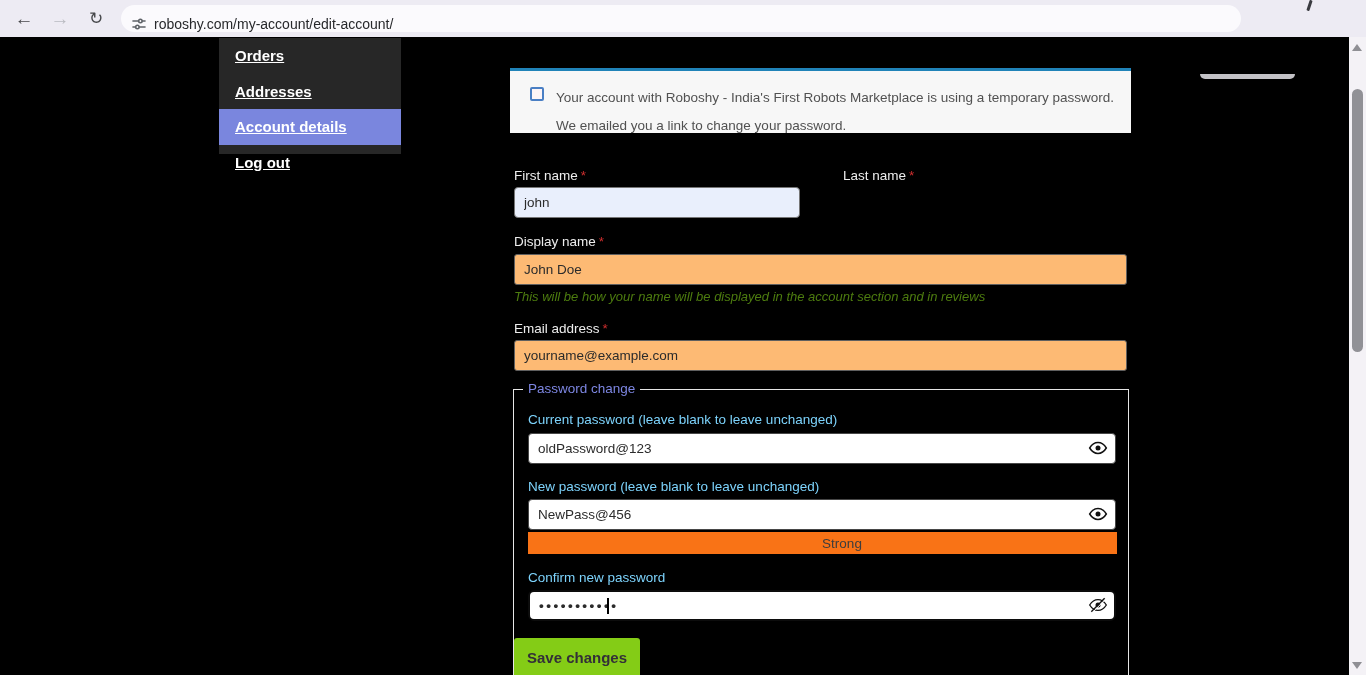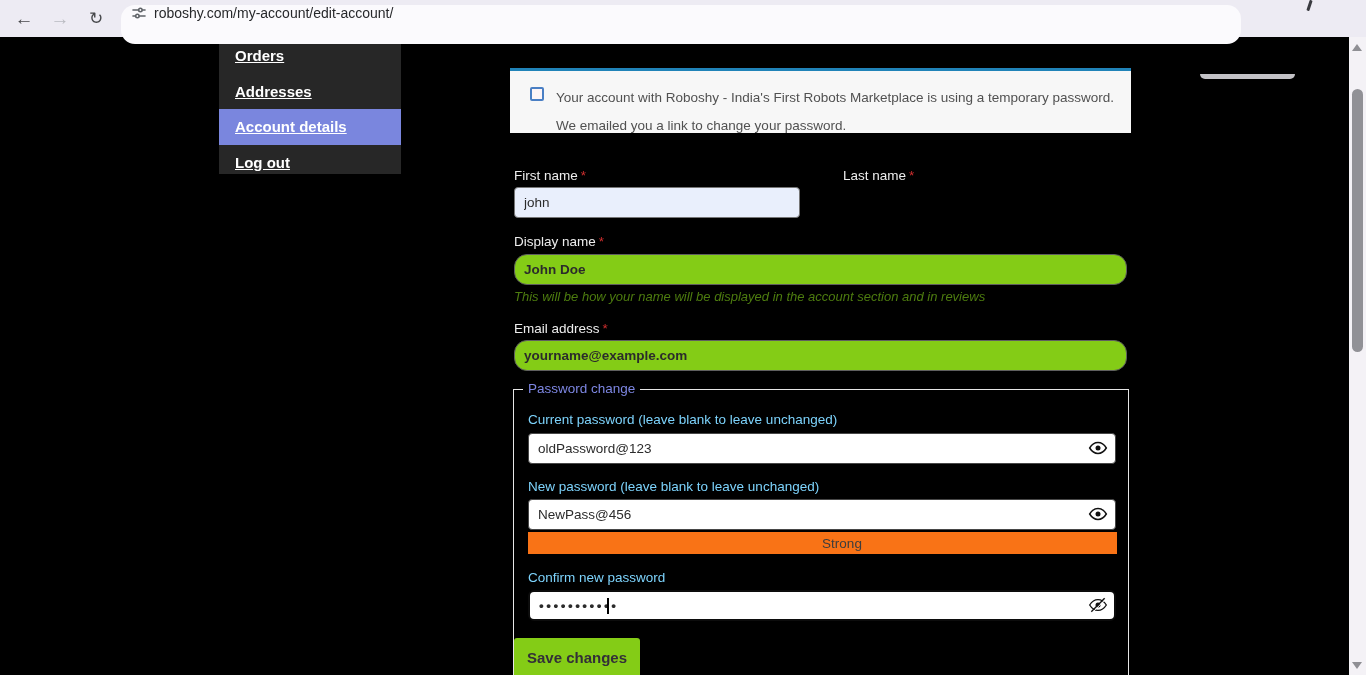--- a/index.html
+++ b/index.html
@@ -8,22 +8,22 @@
   .viewport { position:relative; width:1366px; height:675px; overflow:hidden; background:#000; }
 
   
   .chrome { position:absolute; top:0; left:0; width:1366px; height:37px; background:#edebf3; z-index:5; }
   .nav-btn { position:absolute; top:0; height:37px; width:32px; text-align:center; line-height:36px;
              font-size:19px; color:#47484b; cursor:pointer; border:none; background:transparent; }
   .nav-btn.disabled { color:#b9bac0; }
   .btn-back { left:8px; }
   .btn-forward { left:44px; }
   .btn-reload { left:80px; font-size:17px; }
-  .omnibox { position:absolute; left:121px; top:5px; width:1120px; height:39px; border-radius:14px;
-             background:#fbfafd; display:flex; align-items:flex-start; }
+  .omnibox { position:absolute; left:121px; top:5px; width:1120px; height:27px; border-radius:14px;
+             background:#fbfafd; display:flex; align-items:flex-end; }
   .tune-icon { margin-left:10px; width:16px; height:16px; flex:0 0 auto; }
   .url-text { margin-left:7px; font-size:14px; color:#27282b; white-space:nowrap; }
   .cursor-artifact { position:absolute; left:1308px; top:0px; width:3px; height:11px; background:#3a3b40;
                      transform:rotate(18deg); border-radius:1px; }
   .chrome-sheen { position:absolute; left:1060px; top:0; width:289px; height:41px; background:#fdfdfe;
                   border-bottom-left-radius:16px; opacity:.85; }
   .chrome-sheen2 { position:absolute; left:1200px; top:37px; width:95px; height:5px; background:#f4f3f8;
                    border-radius:0 0 8px 8px; opacity:.8; }
 
   
@@ -31,42 +31,42 @@
   .sb-arrow { position:absolute; left:3px; width:0; height:0; border-left:5.5px solid transparent;
               border-right:5.5px solid transparent; cursor:pointer; }
   .sb-up { top:7px; border-bottom:7px solid #8f8f94; }
   .sb-down { bottom:6px; border-top:7px solid #8f8f94; }
   .sb-thumb { position:absolute; left:3px; top:52px; width:11px; height:263px; background:#919196; border-radius:7px; cursor:grab; }
 
   
   .page { position:absolute; left:0; top:37px; width:1349px; height:638px; background:#000; }
 
   
-  .side-menu { position:absolute; left:219px; top:1px; width:182px; height:136px; background:#272727; }
+  .side-menu { position:absolute; left:219px; top:1px; width:182px; height:116px; background:#272727; }
   .side-item { height:35.5px; display:flex; align-items:center; padding-left:16px; cursor:pointer; }
   .side-item span { color:#ffffff; font-size:15px; font-weight:600; text-decoration:underline; }
   .side-item.active { background:#7a86de; }
 
   
   .main { position:absolute; left:510px; top:0; width:621px; height:638px; }
 
   .notice { position:absolute; left:0; top:31px; width:621px; height:65px; background:#f7f7f7;
             border-top:3px solid #2083b8; }
   .notice-icon { position:absolute; left:20px; top:16px; width:14px; height:14px; border:2px solid #4a7fc4;
                  border-radius:2px; background:#fdf5f7; }
   .notice-text { position:absolute; left:46px; top:13px; width:568px; font-size:13.5px; line-height:28px; color:#515151; }
 
   .field-label { position:absolute; color:#ededed; font-size:13.5px; white-space:nowrap; }
   .req { color:#cf2e2e; margin-left:3px; }
   .hint { position:absolute; left:4px; top:252px; font-size:13px; font-style:italic; color:#4d7c0f; }
 
   input.text-field { position:absolute; height:31px; font-family:"Liberation Sans",sans-serif; font-size:13.5px;
                      color:#2b2b2b; padding:0 30px 0 9px; outline:none; }
   .fill-blue { background:#e9effc; border:1px solid #767676; border-radius:4px; }
-  .fill-white { background:#84cc16; border:1px solid #5f5f5f; border-radius:13px;font-weight:bold; }
+  .fill-white { background:#fdba74; border:1px solid #5f5f5f; border-radius:3px; }
 
   .fn-label { left:4px; top:131px; }  .fn-input { left:4px; top:150px; width:286px; }
   .ln-label { left:333px; top:131px; } .ln-input { left:333px; top:150px; width:286px; }
   .dn-label { left:4px; top:197px; }  .dn-input { left:4px; top:217px; width:613px; }
   .em-label { left:4px; top:284px; }  .em-input { left:4px; top:303px; width:613px; }
 
   
   .pw-fieldset { position:absolute; left:3px; top:352px; width:616px; height:297px; border:1px solid #e6e6e6; }
   .pw-legend { position:absolute; top:-9px; left:9px; background:#000; padding:0 5px; color:#7d86e2; font-size:13.5px; }
   .pw-label { position:absolute; left:14px; color:#7dd3fc; font-size:13.5px; }

